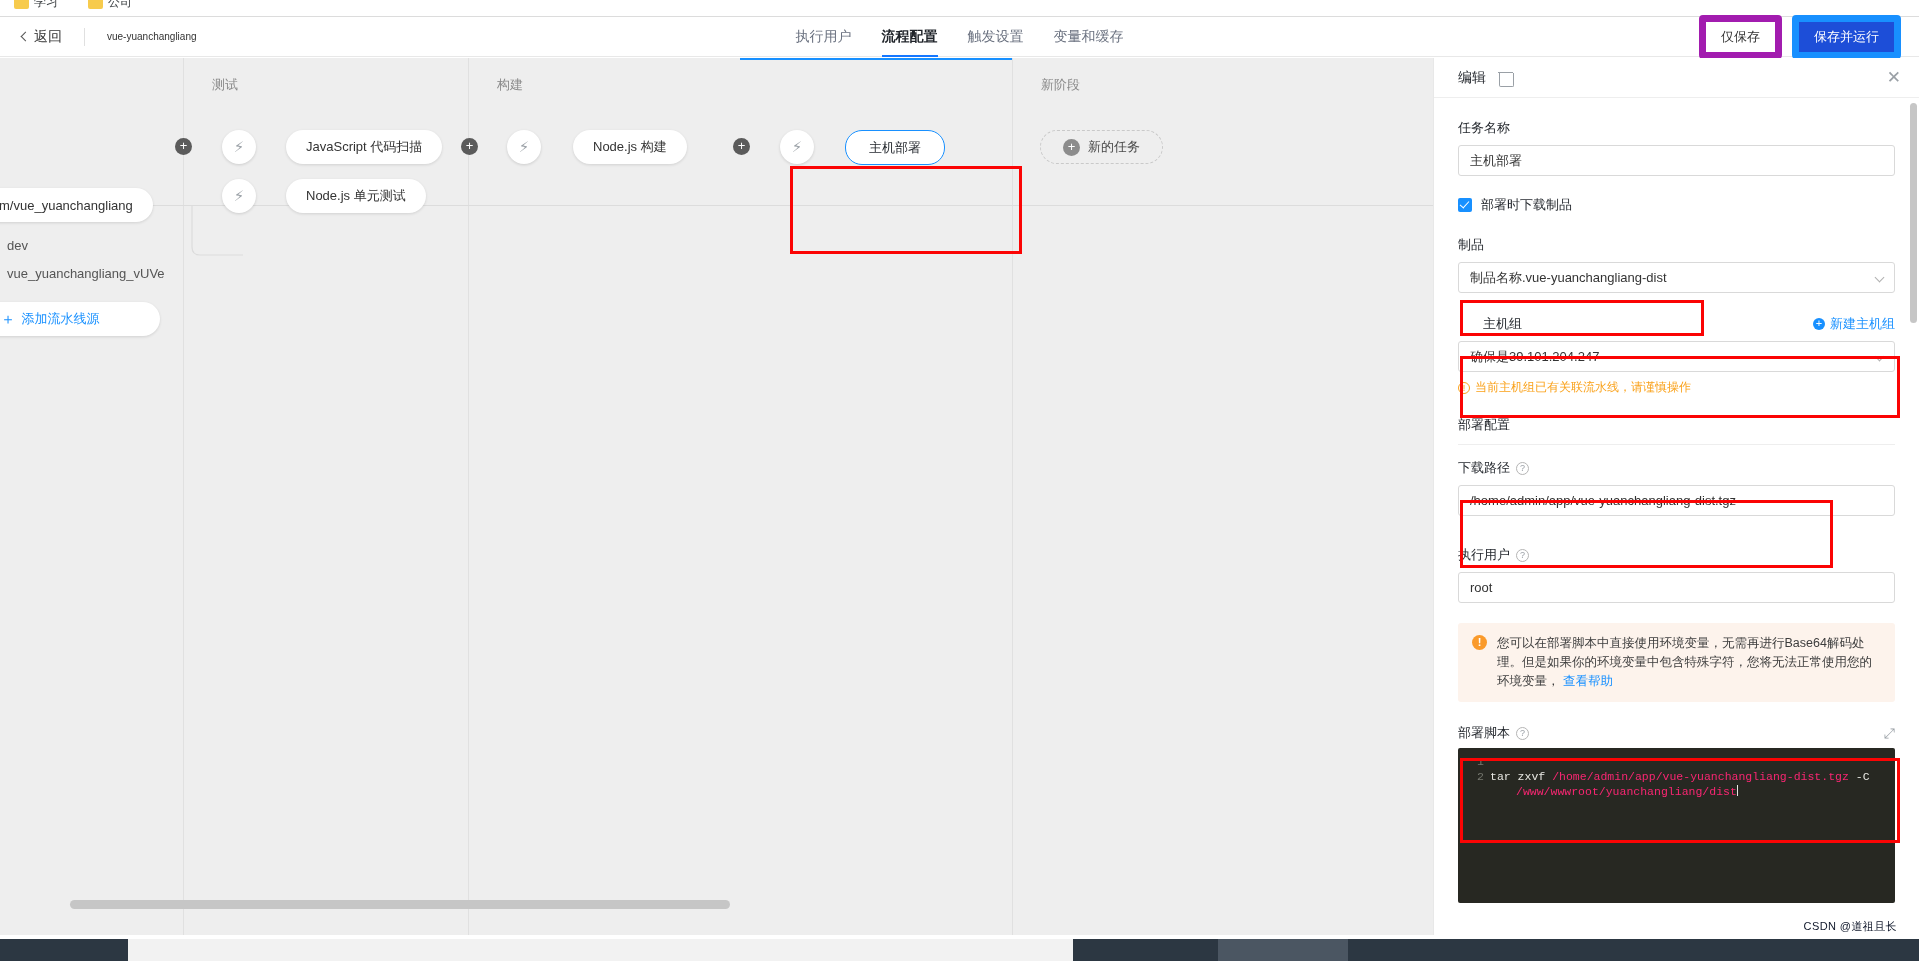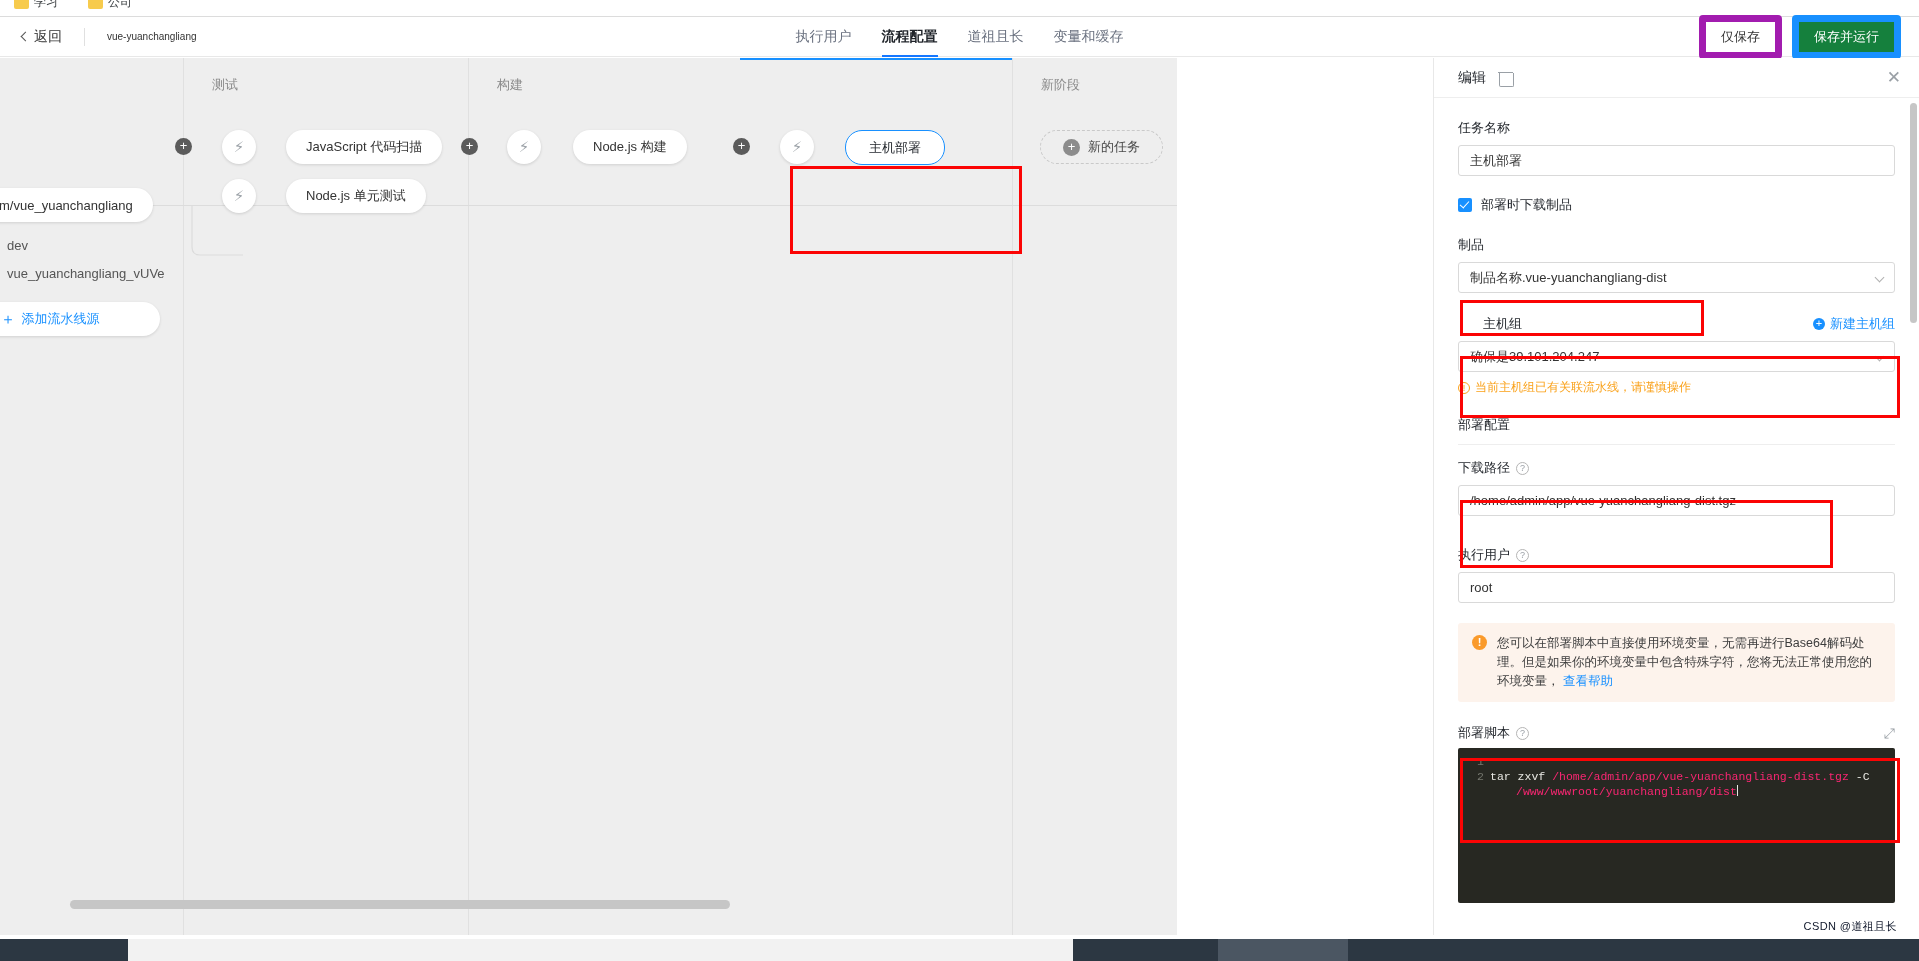--- a/index.html
+++ b/index.html
@@ -63,25 +63,25 @@
     height: 2px; background: #1677ff;
   }
 
   .topbar-actions {
     position: absolute; right: 18px; display: flex; align-items: center; gap: 10px;
   }
   .btn {
     font-size: 13px; border-radius: 4px; padding: 6px 15px; cursor: pointer;
     border: 7px solid #a21caf; background: #fff; color: #333;
   }
-  .btn.primary { background: #15803d; border-color: #1890ff; color: #fff; font-family: Liberation Mono, monospace; }
+  .btn.primary { background: #1d4ed8; border-color: #1890ff; color: #fff; font-family: Liberation Mono, monospace; }
 
   
   .canvas {
-    position: absolute; top: 58px; left: 0; width: 1177px; height: 877px;
+    position: absolute; top: 58px; left: 0; width: 1433px; height: 877px;
     background: #eeeeee; overflow: hidden;
   }
   .stage-col {
     position: absolute; top: 0; bottom: 0; border-left: 1px solid #e0e0e0;
   }
   .stage-title {
     position: absolute; top: 18px; left: 28px;
     font-size: 13px; color: #8a8a8a;
   }
   
@@ -301,21 +301,21 @@
   <div class="back-btn">
     <span class="chev-left"></span>
     <span>返回</span>
   </div>
   <div class="vbar"></div>
   <div class="proj-name">vue-yuanchangliang</div>
 
   <div class="tabs">
     <div class="tab">执行用户</div>
     <div class="tab active">流程配置</div>
-    <div class="tab">道祖且长</div>
+    <div class="tab">触发设置</div>
     <div class="tab">变量和缓存</div>
   </div>
 
   <div class="topbar-actions">
     <div class="btn">仅保存</div>
     <div class="btn primary">保存并运行</div>
   </div>
 </div>
 
 <div class="canvas">

